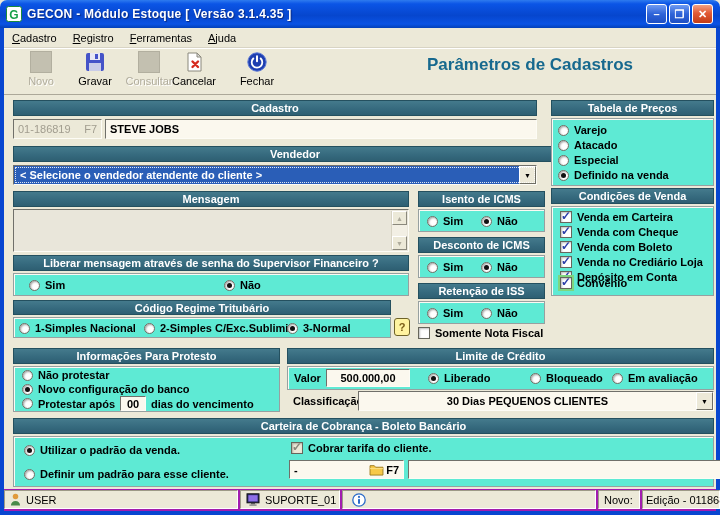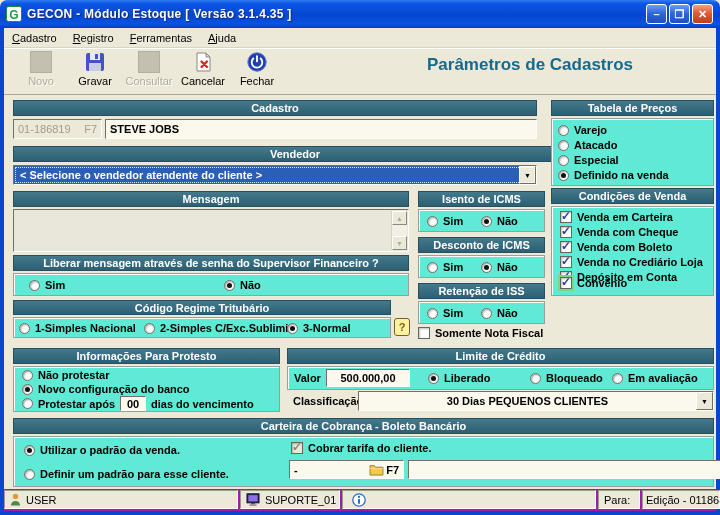--- a/index.html
+++ b/index.html
@@ -121,21 +121,21 @@
           </svg>
       </span>
       <span class="tlabel">Gravar</span>
     </div>
     <div class="tbtn disabled" style="left:118px;">
       <span class="ticon">
           <span class="grayblock"></span>
         </span>
       <span class="tlabel">Consultar</span>
     </div>
-    <div class="tbtn" style="left:172px;">
+    <div class="tbtn" style="left:163px;">
       <span class="ticon">
         <svg width="22" height="22" viewBox="0 0 22 22">
             <path d="M5 2h9l4 4v14H5z" fill="#fff" stroke="#8A887C"></path>
             <path d="M14 2v4h4z" fill="#ddd" stroke="#8A887C"></path>
             <path d="M9.5 10.5l5.5 5.5M15 10.5l-5.5 5.5" stroke="#D62B1F" stroke-width="2.4" stroke-linecap="round"></path>
           </svg>
       </span>
       <span class="tlabel">Cancelar</span>
     </div>
     <div class="tbtn" style="left:226px;">
@@ -380,20 +380,20 @@
     <div class="spanel" style="left:338px;width:254px;">
       <span style="display:flex;margin-left:4px;">
         <svg width="14" height="14" viewBox="0 0 14 14">
             <circle cx="7" cy="7" r="6.2" fill="#fff" stroke="#2B6BC8" stroke-width="1.3"></circle>
             <circle cx="7" cy="3.9" r="1.1" fill="#2B6BC8"></circle>
             <rect x="6" y="5.8" width="2" height="5.2" rx="1" fill="#2B6BC8"></rect>
           </svg>
       </span>
     </div>
     <div class="spanel" style="left:594px;width:42px;">
-      <span>Para:</span>
+      <span>Novo:</span>
     </div>
     <div class="spanel" style="left:638px;width:78px;padding:0 3px;">
       <span style="white-space:nowrap;">Edição - 01186819</span>
     </div>
   </div>
 
 </div>
 
 </body></html>

